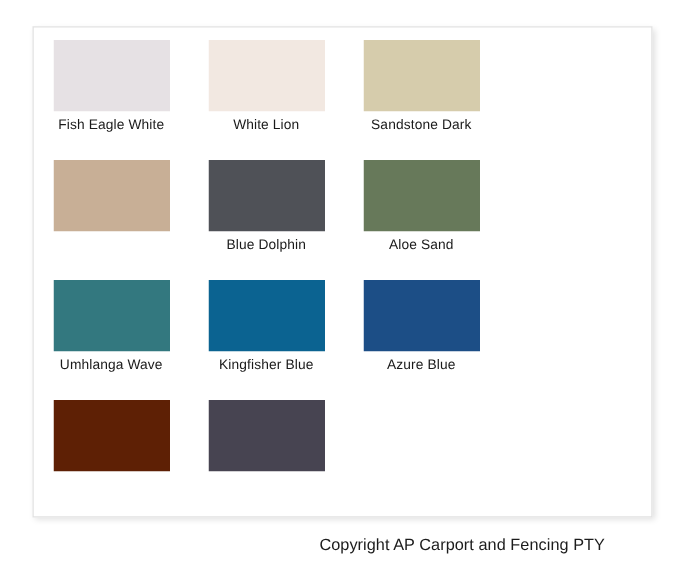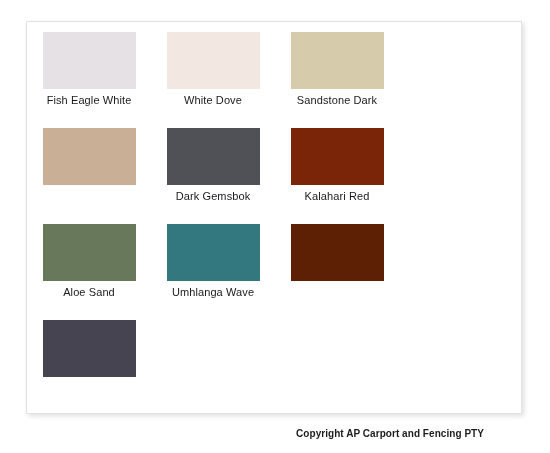--- a/index.html
+++ b/index.html
@@ -72,65 +72,69 @@
     letter-spacing: 0.1px;
     max-width: 112px;
     font-family: "Liberation Sans", sans-serif;
   }
 
   
   .copyright {
     position: absolute;
     right: 10px;
     top: 428px;
-    font-size: 10px;
-    font-weight: bold;
+    font-size: 13px;
+    font-weight: normal;
     color: #1c1c1c;
     letter-spacing: 0.05px;
     font-family: "Liberation Sans", sans-serif;
     white-space: nowrap;
   }
 </style>
 </head>
 <body>
 
 <div class="page">
 
   <div class="swatch-card">
     <div class="swatch-grid">
         <div class="swatch-cell">
           <span class="swatch-chip" style="background: rgb(230, 225, 228);"></span>
           <span class="swatch-label">Fish Eagle White</span>
         </div>
         <div class="swatch-cell">
           <span class="swatch-chip" style="background: rgb(242, 232, 225);"></span>
-          <span class="swatch-label">White Dove</span>
+          <span class="swatch-label">White Lion</span>
         </div>
         <div class="swatch-cell">
           <span class="swatch-chip" style="background: rgb(214, 204, 172);"></span>
           <span class="swatch-label">Sandstone Dark</span>
         </div>
         <div class="swatch-cell">
           <span class="swatch-chip" style="background: rgb(200, 175, 150);"></span>
         </div>
         <div class="swatch-cell">
           <span class="swatch-chip" style="background: rgb(79, 81, 87);"></span>
-          <span class="swatch-label">Dark Gemsbok</span>
-        </div>
-        <div class="swatch-cell">
-          <span class="swatch-chip" style="background: rgb(122, 37, 7);"></span>
-          <span class="swatch-label">Kalahari Red</span>
+          <span class="swatch-label">Blue Dolphin</span>
         </div>
         <div class="swatch-cell">
           <span class="swatch-chip" style="background: rgb(103, 121, 90);"></span>
           <span class="swatch-label">Aloe Sand</span>
         </div>
         <div class="swatch-cell">
           <span class="swatch-chip" style="background: rgb(51, 120, 127);"></span>
           <span class="swatch-label">Umhlanga Wave</span>
+        </div>
+        <div class="swatch-cell">
+          <span class="swatch-chip" style="background: rgb(11, 99, 145);"></span>
+          <span class="swatch-label">Kingfisher Blue</span>
+        </div>
+        <div class="swatch-cell">
+          <span class="swatch-chip" style="background: rgb(28, 78, 134);"></span>
+          <span class="swatch-label">Azure Blue</span>
         </div>
         <div class="swatch-cell">
           <span class="swatch-chip" style="background: rgb(94, 32, 5);"></span>
         </div>
         <div class="swatch-cell">
           <span class="swatch-chip" style="background: rgb(71, 68, 81);"></span>
         </div>
       </div>
   </div>
 

